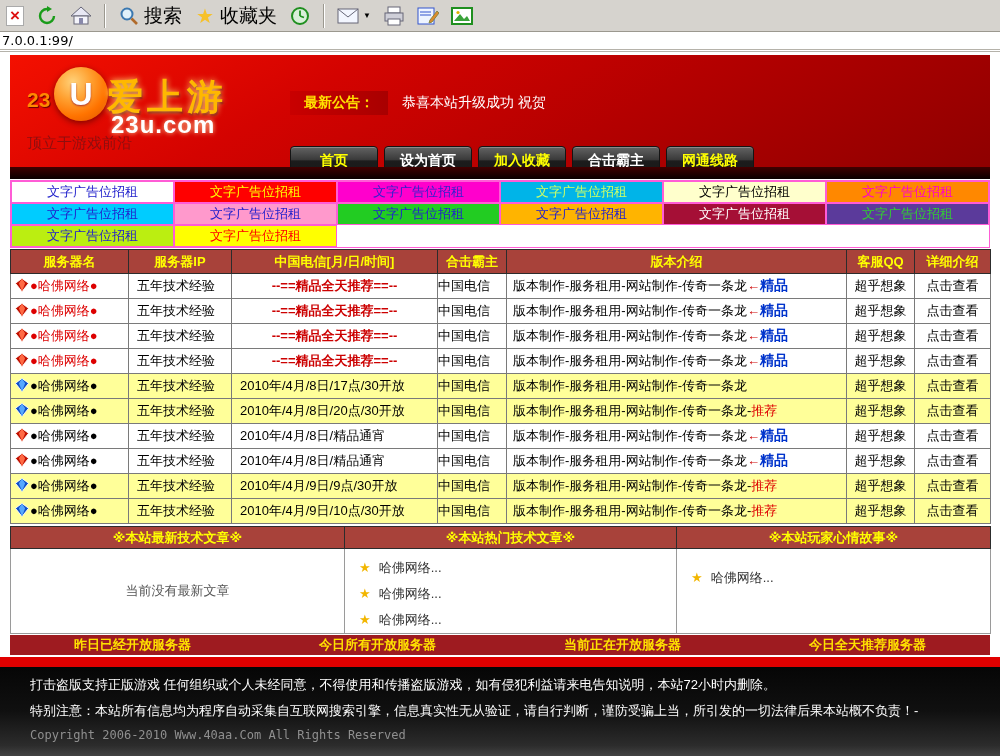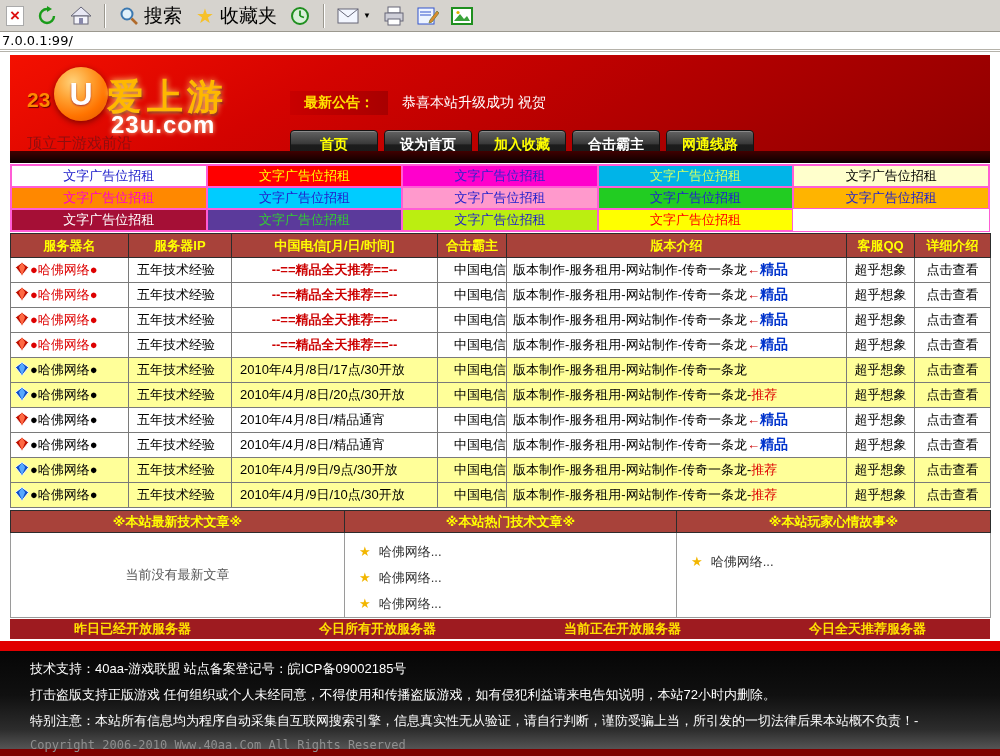--- a/index.html
+++ b/index.html
@@ -16,21 +16,21 @@
   .tb-ico { width:22px; height:22px; display:inline-flex; align-items:center; justify-content:center; }
   .stop-x { font-size:17px; font-weight:bold; color:#d11; background:#fff; border:1px solid #aaa; width:18px; height:20px; line-height:18px; text-align:center; }
   .dd-arrow { font-size:8px; color:#000; }
   .addr-row { height:20px; background:#fff; display:flex; align-items:center; padding-left:2px;
               border-bottom:3px double #b5b2aa;text-align:right; }
   .addr-text { font-size:13px; color:#000; font-family:"DejaVu Sans","Liberation Sans",sans-serif; }
 
   
   .page { margin:3px 10px 0 10px; width:980px; }
 
-  .site-header { position:relative; height:108px;
+  .site-header { position:relative; height:124px;
     background:linear-gradient(150deg,#f41000 0%,#d40300 30%,#b40000 60%,#8d0000 100%); }
   .site-header::after { content:""; position:absolute; left:0; right:0; bottom:0; height:12px;
     background:linear-gradient(#400000,#0a0000); }
   .logo23 { position:absolute; left:17px; top:33px; color:#ff8a00; font-size:21px; font-weight:bold;
     text-shadow:1px 1px 1px #600; }
   .logo-sphere { position:absolute; left:44px; top:12px; width:54px; height:54px; border-radius:50%;
     background:radial-gradient(circle at 35% 28%,#ffd27a 0%,#ffa030 35%,#ff7300 65%,#d85200 100%);
     box-shadow:0 2px 6px rgba(0,0,0,.45); display:flex; align-items:center; justify-content:center; }
   .logo-sphere span { color:#fff; font-size:32px; font-weight:bold; text-shadow:0 1px 2px #a33; }
   .logo-title { position:absolute; left:97px; top:18px; font-size:36px; font-weight:bold; letter-spacing:4px;
@@ -42,38 +42,38 @@
   .announce-label { background:linear-gradient(90deg,#c90000,#a80000); color:#ffe100; font-weight:bold;
     font-size:14px; padding:3px 14px; }
   .announce-text { color:#fff; font-size:14px; margin-left:14px; }
   .nav-row { position:absolute; left:280px; bottom:3px; display:flex; gap:6px; }
   .nav-btn { width:88px; height:30px; border:1px solid #141414; border-radius:4px;
     background:linear-gradient(#636363 0%,#3a3a3a 45%,#1c1c1c 50%,#181818 100%);
     box-shadow:inset 0 1px 0 #8a8a8a; font-size:14px; font-weight:bold; cursor:pointer;
     display:flex; align-items:center; justify-content:center; }
 
   
-  .ad-grid { display:grid; grid-template-columns:repeat(5,1fr); border:1px solid #ff5cd6; margin-top:1px; }
+  .ad-grid { display:grid; grid-template-columns:repeat(6,1fr); border:1px solid #ff5cd6; margin-top:1px; }
   .ad-cell { height:22px; line-height:20px; text-align:center; font-size:13px; border:1px solid #ff5cd6; cursor:pointer; }
 
   
   table.servers { width:100%; border-collapse:collapse; table-layout:fixed; margin-top:1px; }
   table.servers th { background:#a8423a; color:#ffff00; font-size:13px; font-weight:bold; height:24px;
     border:1px solid #2c2c2c; }
   table.servers td { height:25px; font-size:13px; border:1px solid #7a7a7a; color:#000; overflow:hidden; white-space:nowrap; }
   tr.bg-white td { background:#fff; }
   tr.bg-yellow td { background:#ffff99; }
   td.c-name { padding-left:4px; }
   td.c-name .gem { vertical-align:-2px; margin-right:1px; }
   .name-red { color:#dd0000; }
   .name-black { color:#000; }
   td.c-ip { padding-left:8px; }
   td.c-time.promo { color:#cc0000; font-weight:bold; text-align:center; }
   td.c-time.normal { padding-left:8px; }
-  td.c-line { text-align:right; }
+  td.c-line { text-align:left; }
   td.c-intro { padding-left:6px; }
   td.c-intro .arrow { color:#cc0000; }
   td.c-intro .jp { color:#0033cc; font-weight:bold; font-size:14px; }
   td.c-intro .tj { color:#dd0000; }
   td.c-qq, td.c-detail { text-align:center; }
   td.c-detail { cursor:pointer; }
   tr.divider td { background:#9e1b20; color:#ffe400; font-weight:bold; text-align:center; height:22px; font-size:13px; }
 
   
   table.articles { width:100%; border-collapse:collapse; table-layout:fixed; margin-top:2px; }
@@ -413,20 +413,19 @@
         <a>今日所有开放服务器</a>
         <a>当前正在开放服务器</a>
         <a>今日全天推荐服务器</a>
       </div>
 
   </div>
 
   <div class="red-strip"></div>
 
   <div class="site-footer">
-    <p>技术支持：40aa-游戏联盟 站点备案登记号：皖ICP备09002185号</p>
     <p>打击盗版支持正版游戏 任何组织或个人未经同意，不得使用和传播盗版游戏，如有侵犯利益请来电告知说明，本站72小时内删除。</p>
     <p>特别注意：本站所有信息均为程序自动采集自互联网搜索引擎，信息真实性无从验证，请自行判断，谨防受骗上当，所引发的一切法律后果本站概不负责！-</p>
     <p class="copy">Copyright 2006-2010 Www.40aa.Com All Rights Reserved</p>
   </div>
   <div class="bottom-bar"></div>
 
 </div>
 
 </body></html>

